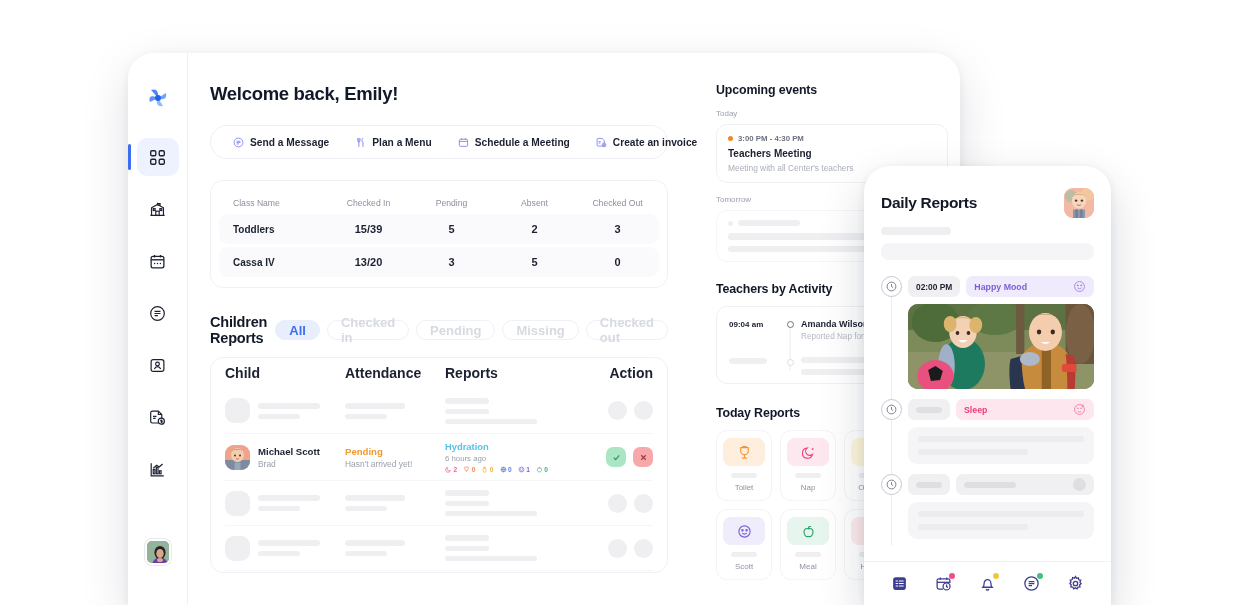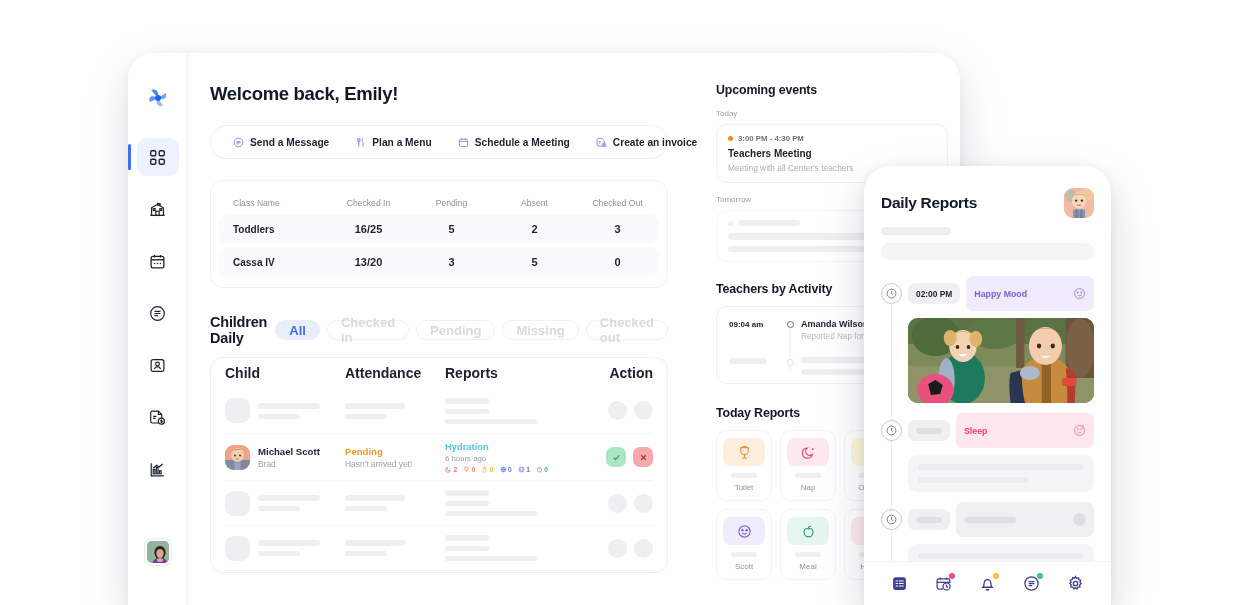--- a/index.html
+++ b/index.html
@@ -172,21 +172,21 @@
   .mc-av { margin-left:auto; width:30px; height:30px; border-radius:9px; overflow:hidden; background:#f3c9b4; }
   .mc-sk1 { width:70px; height:8px; border-radius:4px; background:#efeff2; margin-top:9px; }
   .mc-sk2 { width:100%; height:17px; border-radius:8px; background:#f5f5f7; margin-top:8px; }
 
   .tml { margin-top: 16px; position:relative; }
   .tml::before { content:""; position:absolute; left:10px; top:8px; bottom:-6px; width:1px; background:#ececf1; }
   .tml-row { display:flex; align-items:center; position:relative; margin-bottom: 7px; justify-content: center; }
   .clock { width:21px; height:21px; border-radius:50%; border:1.2px solid #c5c8d1; background:#fff; display:flex; align-items:center; justify-content:center; z-index:2; flex:0 0 21px; }
   .pill-time { margin-left:6px; height:21px; padding:0 8px; border-radius:7px; background:#f0f0f3; display:flex; align-items:center; font-size:8.4px; font-weight:700; color:#1b2130; }
   .pill-time.sk-only { width:42px; }
-  .pill-tag { margin-left:6px; flex:1; height:35px; border-radius:7px; display:flex; align-items:center; padding:0 8px; font-size:8.8px; font-weight:700; }
+  .pill-tag { margin-left:6px; flex:1; height:21px; border-radius:7px; display:flex; align-items:center; padding:0 8px; font-size:8.8px; font-weight:700; }
   .tag-mood { background:#efeafc; color:#7b62d6; }
   .tag-sleep { background:#fde6ee; color:#ef3f77; }
   .tag-sk { background:#f0f0f3; }
   .pill-tag .tag-ico { margin-left:auto; display:flex; }
   .photo { width:100%; height:85px; border-radius:10px; margin:2px 0 10px 27px; width:calc(100% - 27px); overflow:hidden; position:relative; }
   .blk { margin-left:27px; width:calc(100% - 27px); border-radius:9px; background:#f5f5f7; padding:9px 10px; margin-bottom:10px; }
   .blk .sk { background:#ececef; height:6px; border-radius:3px; }
 
   .mc-nav {
     position:absolute; left:0; bottom:0; width:100%; height:44px;
@@ -339,36 +339,36 @@
         <div class="class-card">
           <div class="ct-row head">
             <div class="ct-c0">Class Name</div>
             <div class="ct-c">Checked In</div>
             <div class="ct-c">Pending</div>
             <div class="ct-c">Absent</div>
             <div class="ct-c">Checked Out</div>
           </div>
           <div class="ct-row body zebra">
             <div class="ct-c0 cls-toddlers">Toddlers</div>
-            <div class="ct-c">16/25</div>
+            <div class="ct-c">15/39</div>
             <div class="ct-c">5</div>
             <div class="ct-c">2</div>
             <div class="ct-c">3</div>
           </div>
           <div class="ct-row body zebra" style="margin-top:3px">
             <div class="ct-c0 cls-cassa">Cassa IV</div>
             <div class="ct-c">13/20</div>
             <div class="ct-c">3</div>
             <div class="ct-c">5</div>
             <div class="ct-c">0</div>
           </div>
         </div>
 
         <div class="cs-head">
-          <div class="cs-title">Children Daily</div>
+          <div class="cs-title">Children Reports</div>
           <div class="chips">
             <div class="chip active">All</div>
             <div class="chip">Checked in</div>
             <div class="chip">Pending</div>
             <div class="chip">Missing</div>
             <div class="chip">Checked out</div>
           </div>
         </div>
 
         <div class="children-card">

